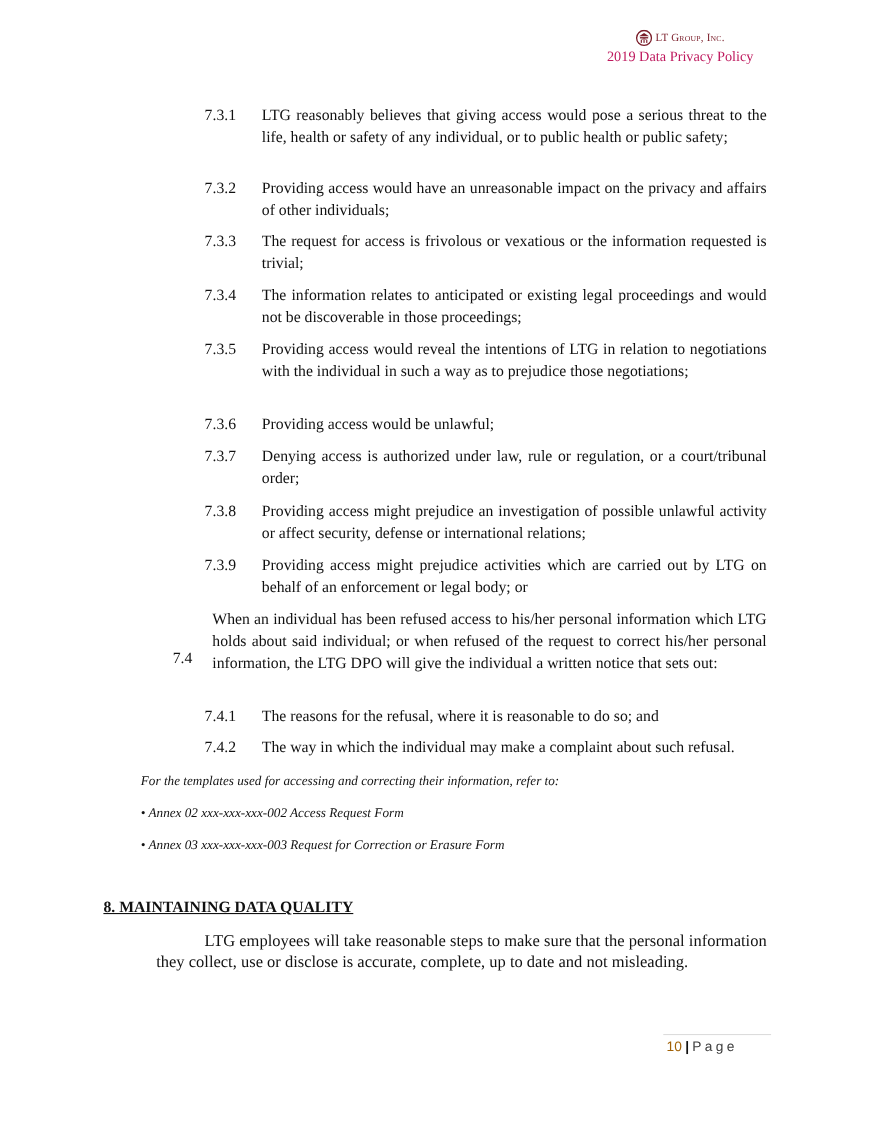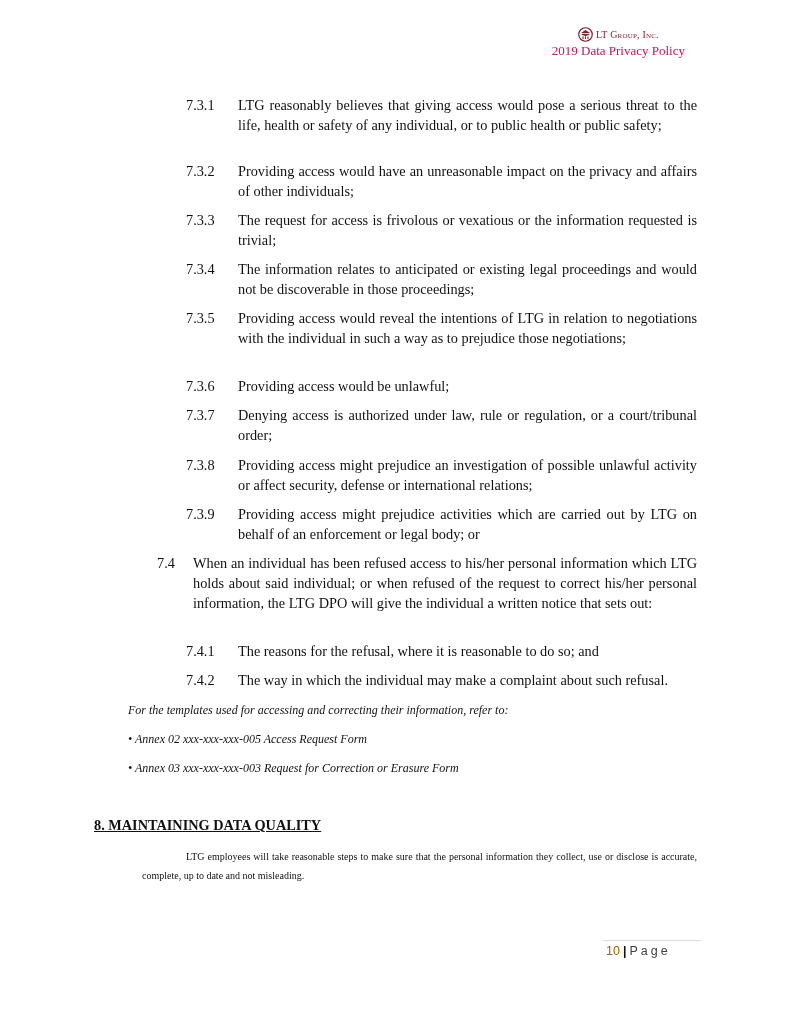--- a/index.html
+++ b/index.html
@@ -10,28 +10,28 @@
     .brand-logo { width: 15px; height: 15px; }
     .brand-name { font-size: 10px; color: #7a1e2a; letter-spacing: 0.2px; font-variant: small-caps; }
     .doc-title { font-size: 13px; color: #be185d; margin-top: 1px; }
 
     .item { position: absolute; font-size: 14.3px; line-height: 20px; text-align: justify; }
     .num { position: absolute; }
     .txt { position: absolute; text-align: justify; text-align-last: left; }
 
     .l3 .num { left: 186px; }
     .l3 .txt { left: 238px; width: 459px; }
-    .l2 .num { left: 157px; }
+    .l2 .num { left: 157px; margin-top: 36px; }
     .l2 .txt { left: 193px; width: 504px; }
 
     .para { position: absolute; font-size: 12px; line-height: 20px; }
     .italic { font-style: italic; }
     .heading { position: absolute; left: 94px; top: 817px; font-size: 14.3px; font-weight: bold;
                text-decoration: underline; }
-    .body-para { position: absolute; left: 142px; top: 847px; width: 555px; font-size: 10px;
+    .body-para { position: absolute; left: 142px; top: 847px; width: 555px; font-size: 15px;
                  line-height: 19px; text-align: justify; text-indent: 44px; }
     .footer-rule { position: absolute; left: 603px; top: 940px; width: 98px; height: 1px; background: #dcdcdc; }
     .footer { position: absolute; left: 606px; top: 944px; font-family: "Liberation Sans", sans-serif;
               font-size: 12.5px; }
     .footer .pnum { font-weight: normal; color: #a16207; }
     .footer .sep { font-weight: bold; color: #111; margin: 0 3px; }
     .footer .plabel { color: #404040; letter-spacing: 3px; }
   </style>
 </head>
 <body>
@@ -96,21 +96,21 @@
 <div class="item l3" style="top:641px;">
   <span class="num">7.4.1</span>
   <span class="txt">The reasons for the refusal, where it is reasonable to do so; and</span>
 </div>
 <div class="item l3" style="top:670px;">
   <span class="num">7.4.2</span>
   <span class="txt">The way in which the individual may make a complaint about such refusal.</span>
 </div>
 
 <div class="para italic" style="left:128px; top:700px;">For the templates used for accessing and correcting their information, refer to:</div>
-<div class="para italic" style="left:128px; top:729px;">• Annex 02 xxx-xxx-xxx-005 Access Request Form</div>
+<div class="para italic" style="left:128px; top:729px;">• Annex 02 xxx-xxx-xxx-002 Access Request Form</div>
 <div class="para italic" style="left:128px; top:758px;">• Annex 03 xxx-xxx-xxx-003 Request for Correction or Erasure Form</div>
 
 <div class="heading">8. MAINTAINING DATA QUALITY</div>
 <div class="body-para">LTG employees will take reasonable steps to make sure that the personal information they collect, use or disclose is accurate, complete, up to date and not misleading.</div>
 
 <div class="footer-rule"></div>
 <div class="footer">
   <span class="pnum">10</span><span class="sep">|</span><span class="plabel">Page</span>
 </div>
 

